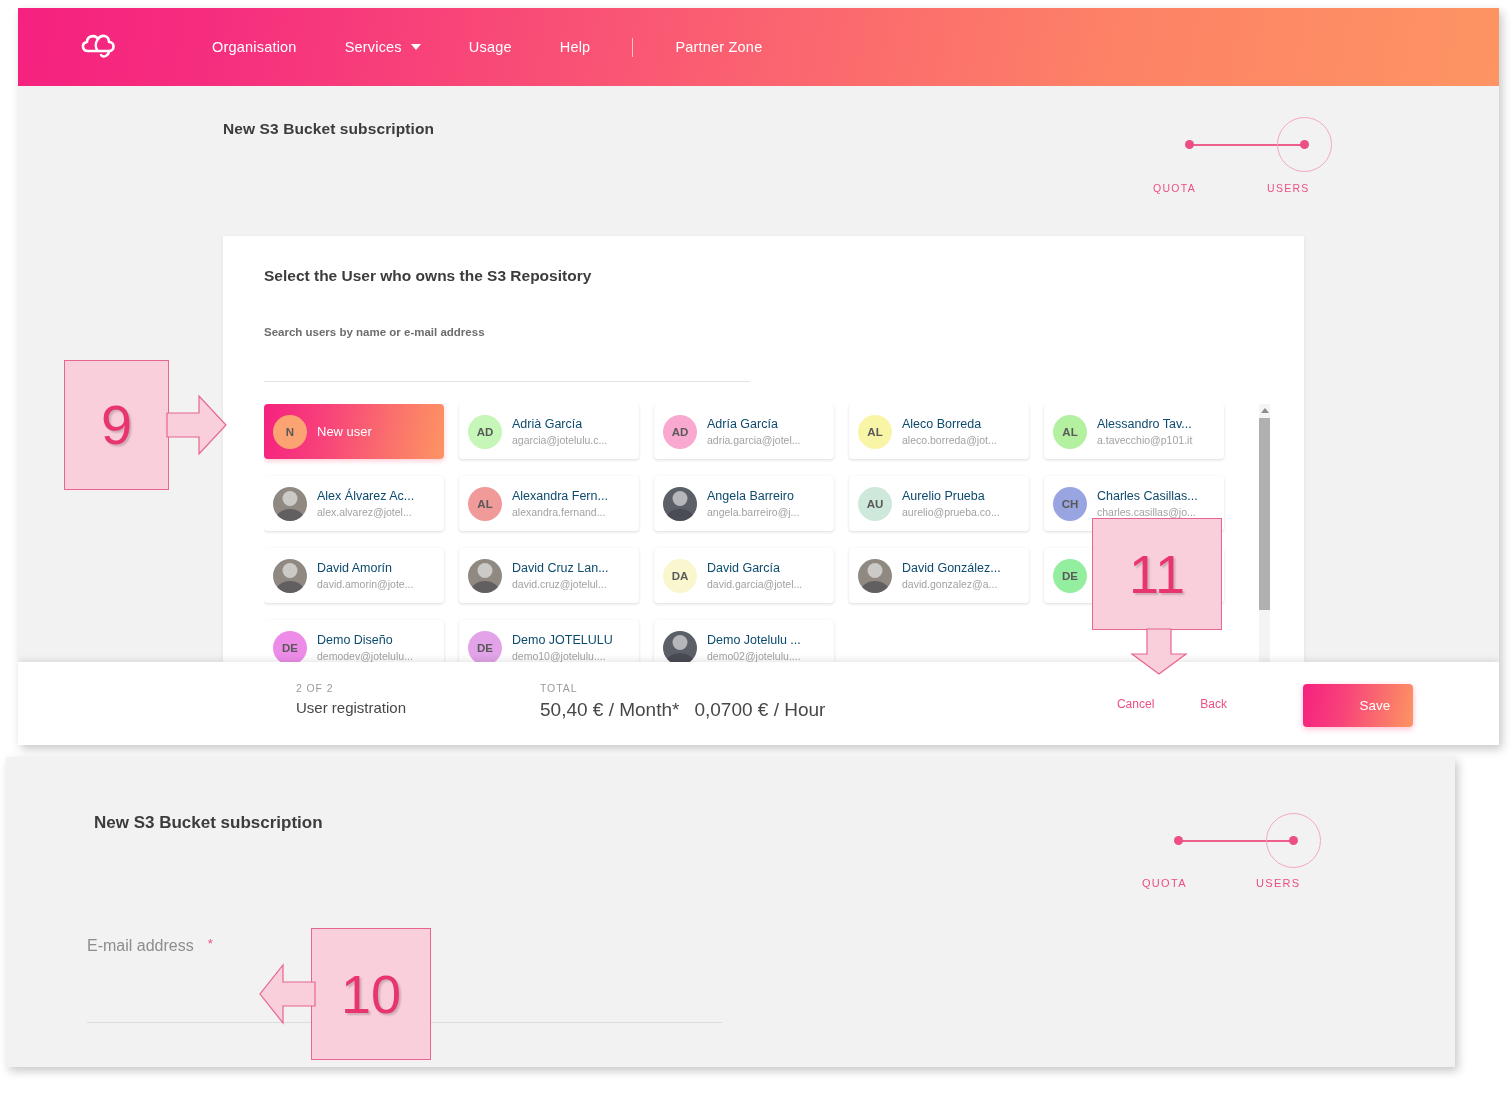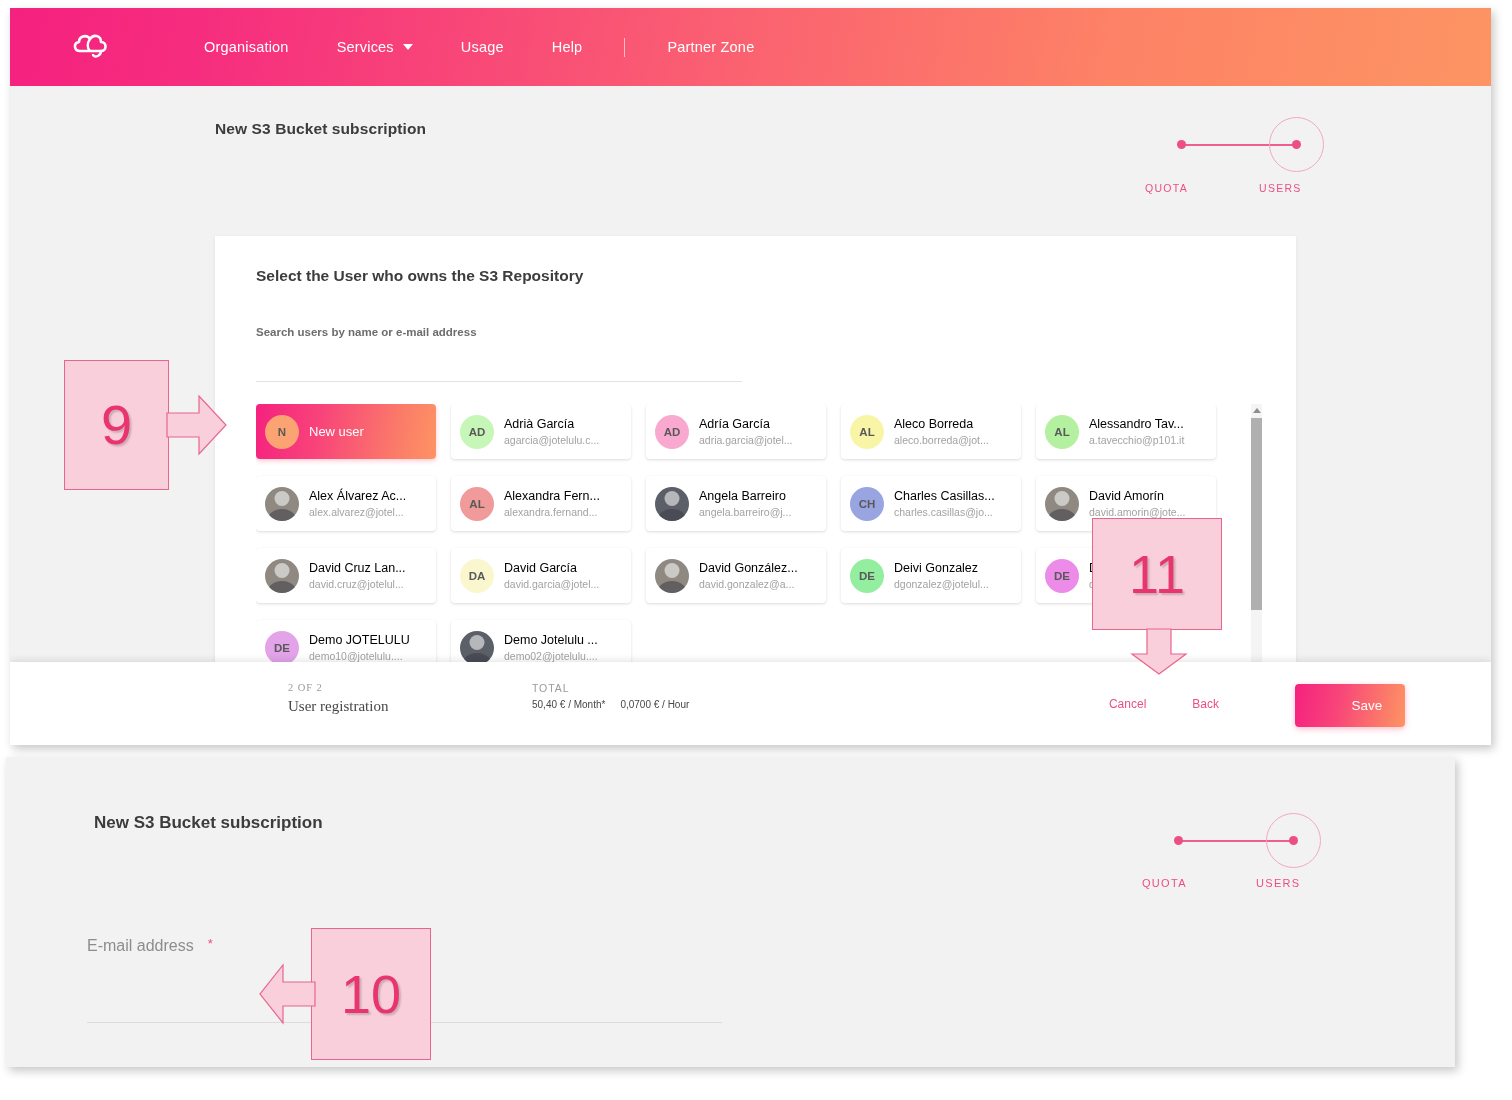--- a/index.html
+++ b/index.html
@@ -9,21 +9,21 @@
     height: 1100px;
     background: #ffffff;
     font-family: "Liberation Sans", sans-serif;
     overflow: hidden;
     position: relative;
   }
 
   
   .screen-top {
     position: absolute;
-    left: 10px; top: 8px;
+    left: 18px; top: 8px;
     width: 1481px; height: 737px;
     background: #f2f2f2;
     box-shadow: 3px 4px 9px rgba(0,0,0,0.22);
     overflow: hidden;
   }
 
   
   .appbar {
     position: absolute; left: 0; top: 0;
     width: 1481px; height: 78px;
@@ -194,21 +194,21 @@
   .uc-avatar.photo::after {
     content:""; position:absolute; left:50%; bottom:-8px;
     transform: translateX(-50%);
     width: 28px; height: 20px; border-radius: 50% 50% 0 0;
     background: rgba(60,60,70,.55);
   }
   .uc-avatar.photo.dark { background: #5b5f68; }
   .uc-avatar.photo.mid { background: #8f8982; }
   .uc-text { min-width: 0; flex: 1 1 auto; }
   .uc-name {
-    font-size: 12.5px; color: #000000;
+    font-size: 12.5px; color: #0c4a6e;
     white-space: nowrap; overflow: hidden; text-overflow: ellipsis;
     line-height: 1.35;
   }
   .uc-mail {
     font-size: 10.5px; color: #a2a2a2;
     white-space: nowrap; overflow: hidden; text-overflow: ellipsis;
     line-height: 1.35;
   }
   .user-card.selected .uc-name,
   .user-card.selected .uc-mail { color: #ffffff; }
@@ -235,28 +235,28 @@
   }
 
   
   .actionbar {
     position: absolute; left: 0; bottom: 0;
     width: 1481px; height: 83px;
     background: #ffffff;
     box-shadow: 0 -2px 7px rgba(0,0,0,0.10);
     display: flex; align-items: center;
   }
-  .ab-step { position: absolute; left: 278px; top: 20px; font-family: Liberation Serif, serif; }
+  .ab-step { position: absolute; left: 278px; top: 20px; }
   .ab-small {
     font-size: 10.5px; color: #9a9a9a; letter-spacing: .9px;
   }
   .ab-big { font-size: 15px; color: #474747; margin-top: 5px; }
   .ab-total { position: absolute; left: 522px; top: 20px; }
   .ab-prices { display: flex; align-items: baseline; gap: 15px; margin-top: 5px; }
-  .ab-price { font-size: 10px; color: #474747; }
+  .ab-price { font-size: 19px; color: #474747; }
   .ab-links { position: absolute; right: 272px; top: 0; height: 83px;
               display: flex; align-items: center; gap: 46px; }
   .ab-link {
     font-size: 12px; color: #ec4f83; cursor: pointer;
   }
   .btn-save {
     position: absolute; right: 86px; top: 22px;
     width: 110px; height: 43px;
     border: none; border-radius: 4px;
     background: linear-gradient(100deg, #f5217f 0%, #f8437a 38%, #fb7b69 80%, #fd9463 100%);
@@ -428,20 +428,27 @@
           </div>
         </div>
         <div class="user-card">
           <div class="uc-avatar photo dark"></div>
           <div class="uc-text">
             <div class="uc-name">Angela Barreiro</div>
             <div class="uc-mail">angela.barreiro@j...</div>
           </div>
         </div>
         <div class="user-card">
+          <div class="uc-avatar" style="background: rgb(207, 232, 220);">AU</div>
+          <div class="uc-text">
+            <div class="uc-name">Aurelio Prueba</div>
+            <div class="uc-mail">aurelio@prueba.co...</div>
+          </div>
+        </div>
+        <div class="user-card">
           <div class="uc-avatar" style="background: rgb(153, 165, 224);">CH</div>
           <div class="uc-text">
             <div class="uc-name">Charles Casillas...</div>
             <div class="uc-mail">charles.casillas@jo...</div>
           </div>
         </div>
         <div class="user-card">
           <div class="uc-avatar photo mid"></div>
           <div class="uc-text">
             <div class="uc-name">David Amorín</div>

